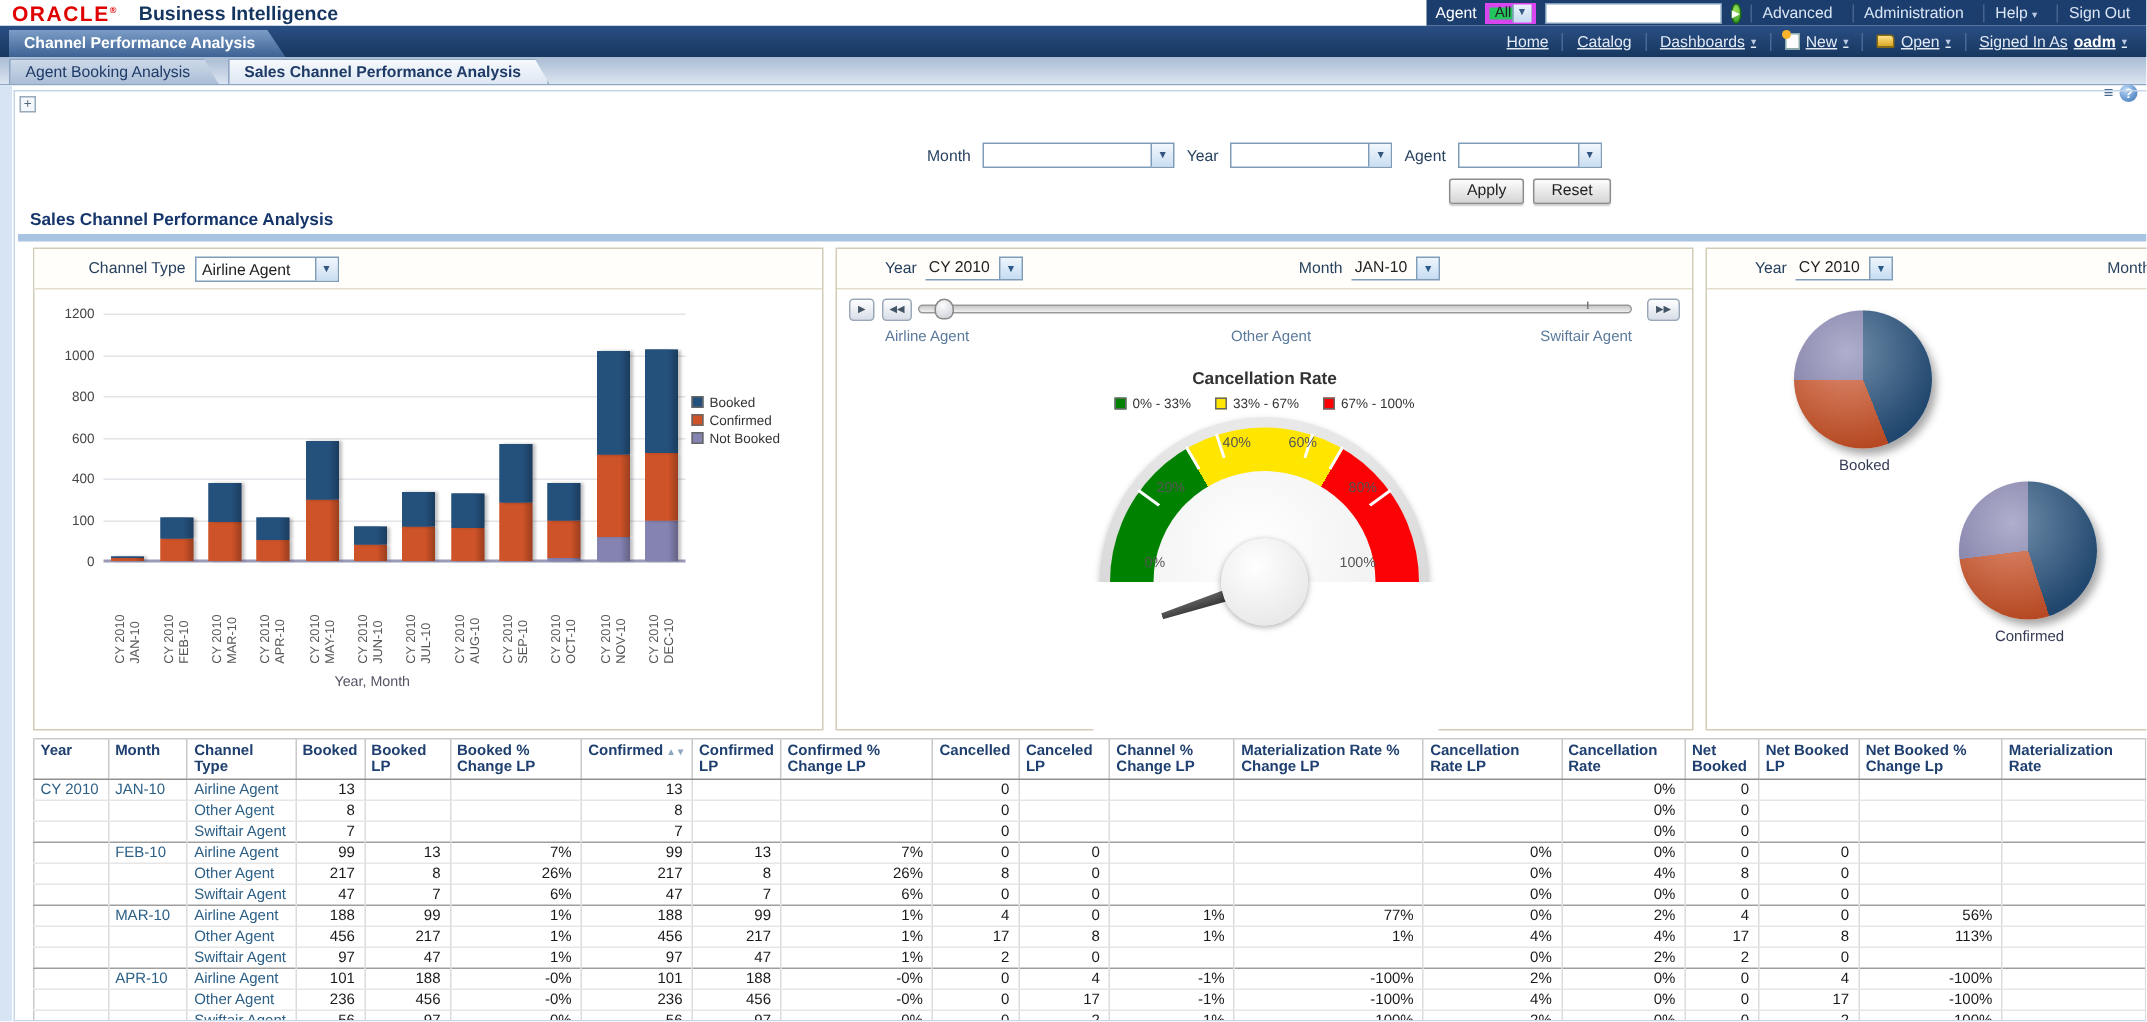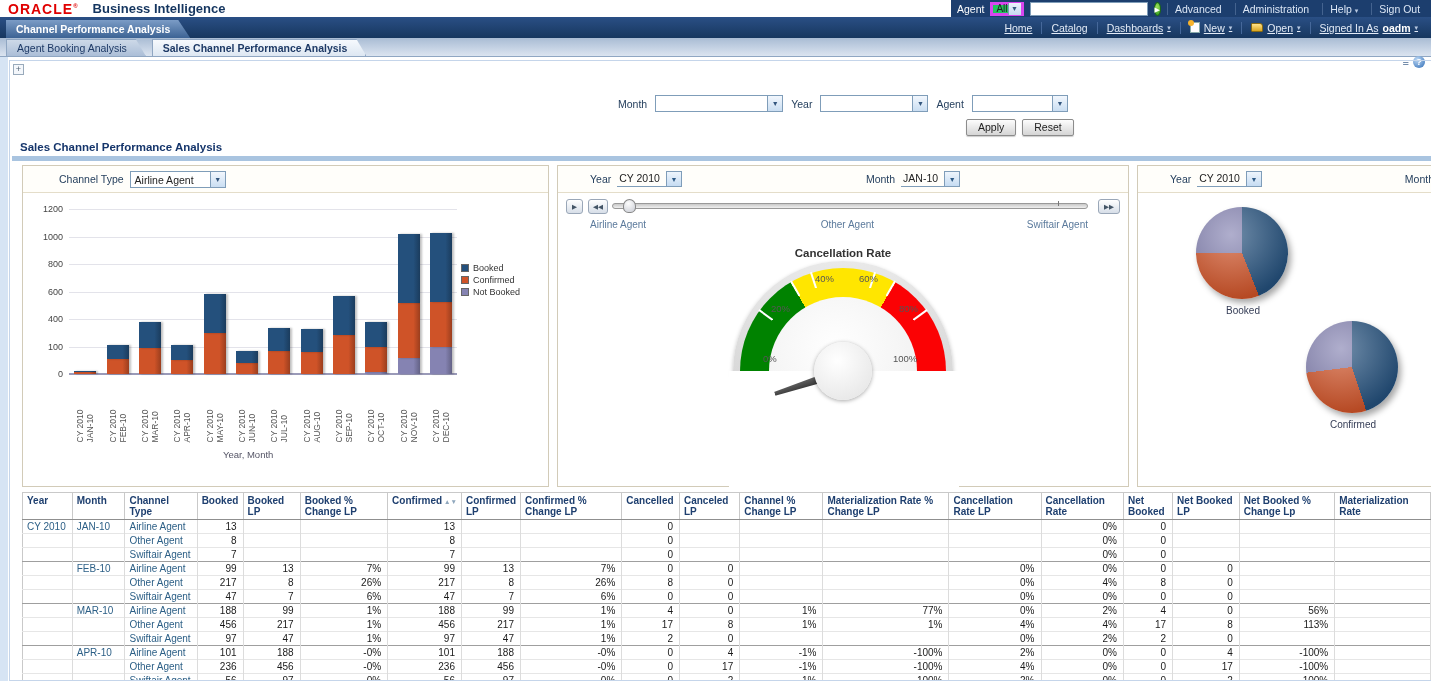--- a/index.html
+++ b/index.html
@@ -387,20 +387,34 @@
               <div class="sthumb"></div>
               <div class="stick"></div>
             </div>
             <span class="sbtn" style="right:2px;width:22px">▶▶</span>
             <span class="slabel" style="left:26px">Airline Agent</span>
             <span class="slabel" style="left:46%">Other Agent</span>
             <span class="slabel" style="right:34px">Swiftair Agent</span>
           </div>
           <div id="gauge-block">
             <div id="gauge-title">Cancellation Rate</div>
+            <div id="gauge-legend">
+                <div class="lgd">
+                  <span class="sw" style="background: rgb(0, 130, 0);"></span>
+                  <span>0% - 33%</span>
+                </div>
+                <div class="lgd">
+                  <span class="sw" style="background: rgb(255, 230, 0);"></span>
+                  <span>33% - 67%</span>
+                </div>
+                <div class="lgd">
+                  <span class="sw" style="background: rgb(251, 2, 4);"></span>
+                  <span>67% - 100%</span>
+                </div>
+              </div>
             <div class="gauge-wrap">
               <div class="arc-base"></div>
               <div id="gauge-arc" style="background: conic-gradient(from 270deg, rgb(0, 130, 0) 0deg, rgb(0, 130, 0) 59.4deg, rgb(255, 230, 0) 59.4deg, rgb(255, 230, 0) 120.6deg, rgb(251, 2, 4) 120.6deg, rgb(251, 2, 4) 180deg, transparent 180deg, transparent 360deg);"></div>
               <div class="arc-hole"></div>
               <div id="gauge-ticks">
                   <div class="gtick" style="transform: rotate(-54deg);"></div>
                   <div class="gtick" style="transform: rotate(-30.06deg);"></div>
                   <div class="gtick" style="transform: rotate(-18deg);"></div>
                   <div class="gtick" style="transform: rotate(18deg);"></div>
                   <div class="gtick" style="transform: rotate(30.06deg);"></div>

